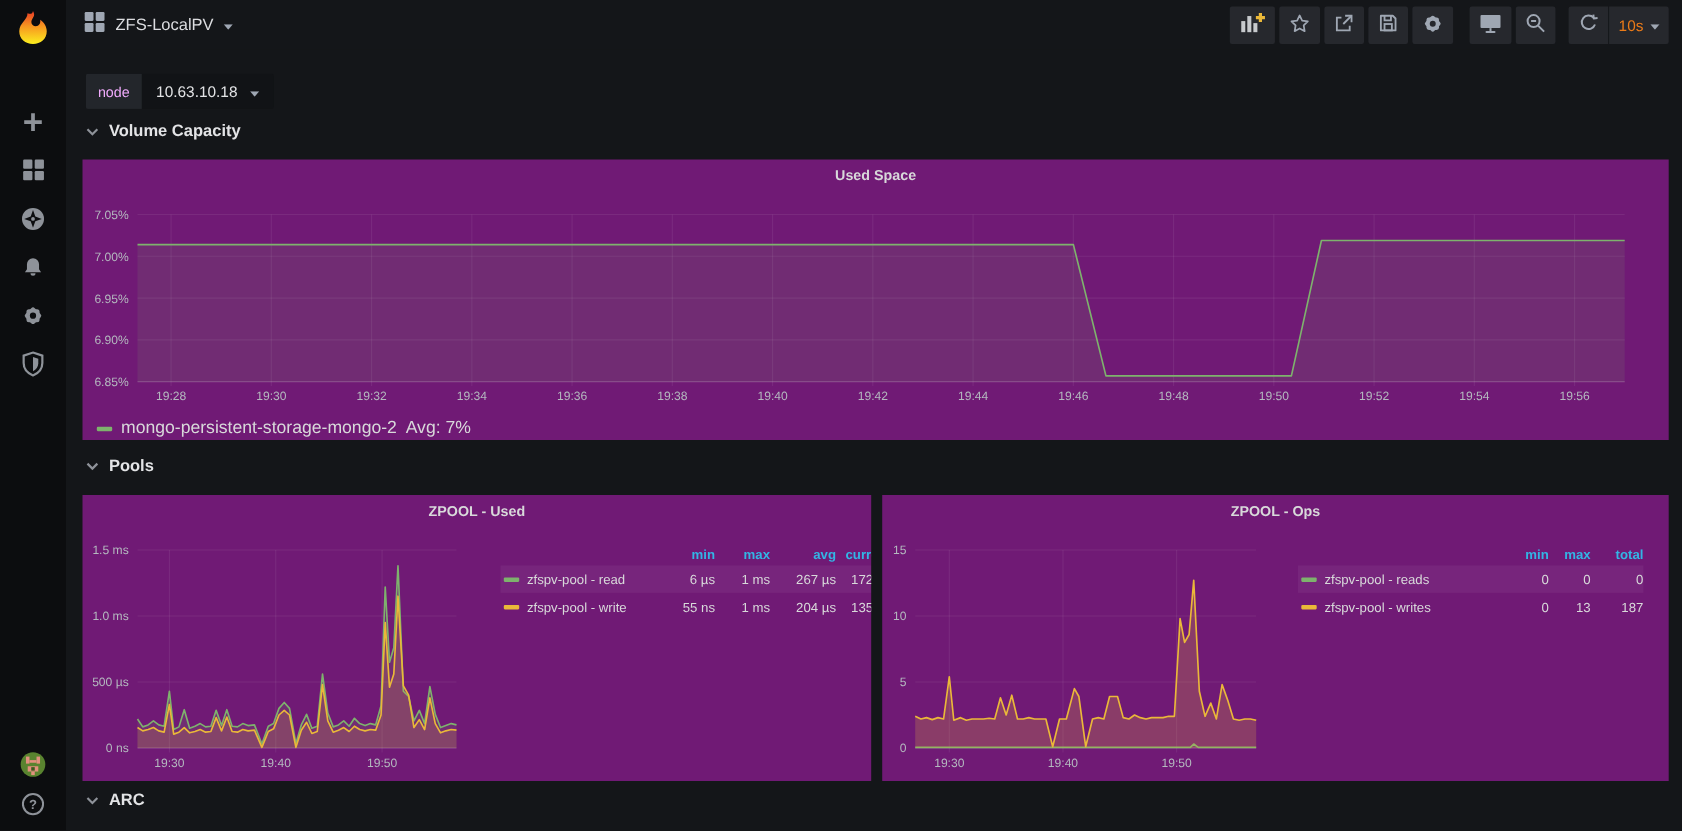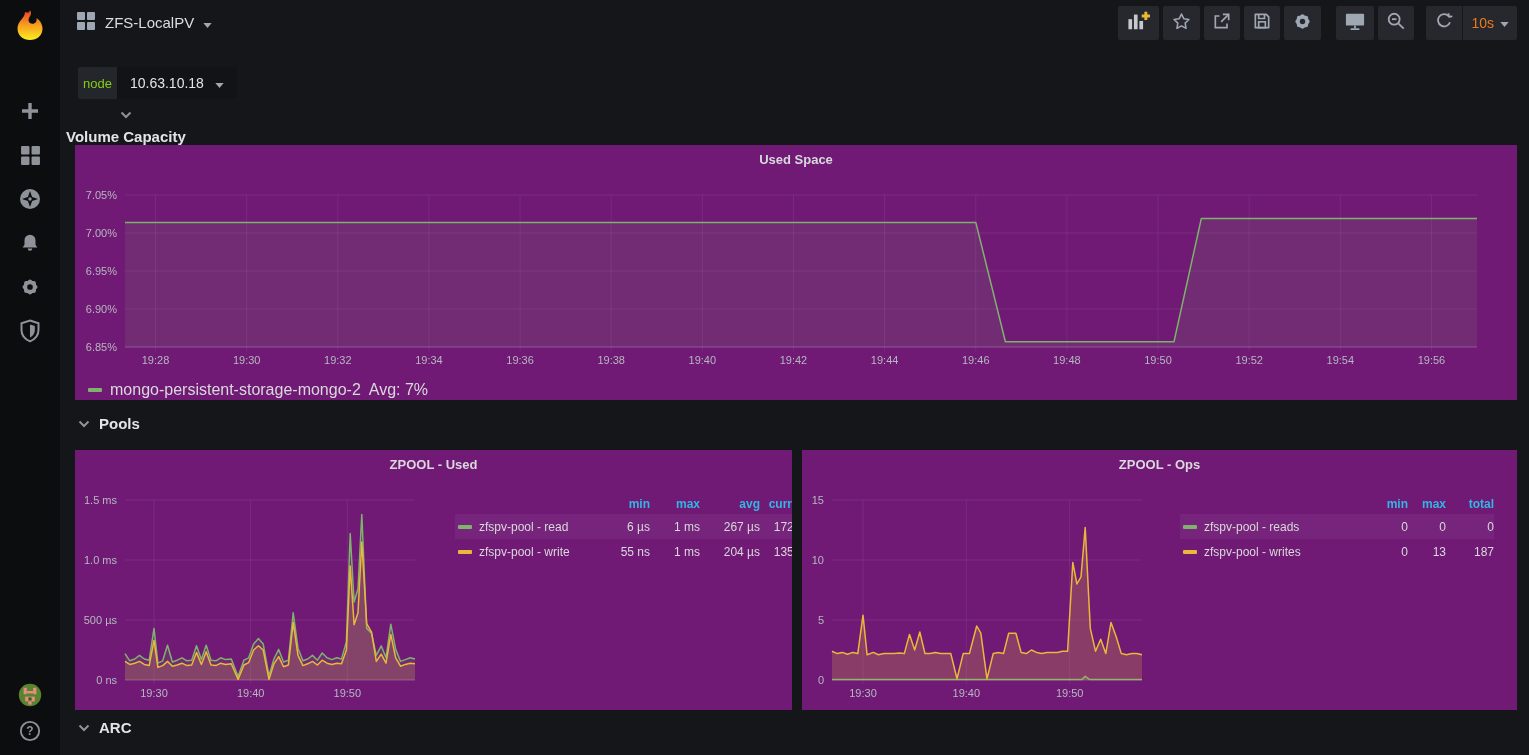--- a/index.html
+++ b/index.html
@@ -29,21 +29,21 @@
   .refresh-group { display:flex; margin-left:12px;border-radius:17px; }
   .refresh-group .nav-btn { margin-left:0; border-radius:2px 0 0 2px; }
   .refresh-group .nav-btn + .nav-btn { border-left:1px solid #141619; border-radius:0 2px 2px 0; }
   .orange { color:#eb7b18; font-size:14px; }
   .caret { color:#9fa7b3; }
 
   
   .dashboard { position:absolute; left:60px; top:45px; width:1469px; height:710px; }
 
   .var-chip { position:absolute; left:18px; top:22px; height:32px; display:flex; font-size:13px; border-radius:2px; overflow:hidden; }
-  .var-label { background:#23262b; color:#84cc16; display:flex; align-items:center; padding:0 5px; }
+  .var-label { background:#23262b; color:#f0abfc; display:flex; align-items:center; padding:0 11px; }
   .var-value { background:#111316; color:#e3e4e6; border:none; font-size:14px; font-family:"Liberation Sans",sans-serif;
     display:flex; align-items:center; gap:11px; padding:0 13px; cursor:pointer; }
 
   .section-header { position:absolute; display:flex; align-items:center; gap:9px; color:#8e9299; cursor:pointer; }
   .section-header span { font-size:15px; font-weight:bold; color:#e3e4e6; }
 
   .panel { position:absolute; background:#701a75; overflow:hidden; }
   .panel-title { position:absolute; top:7px; left:0; width:100%; text-align:center; font-size:13px; font-weight:bold;
     color:#d8d9da; cursor:pointer; }
   .panel svg.chart { position:absolute; left:0; top:0; }
@@ -264,21 +264,21 @@
       <span class="var-label">node</span>
       <button class="var-value">
         <span>10.63.10.18</span>
         <span class="caret">
           <svg width="9" height="5" viewBox="0 0 10 6">
               <path d="M0 0h10L5 6z" fill="currentColor"></path>
             </svg></span>
       </button>
     </div>
 
-    <div class="section-header" style="left:6px; top:66px;flex-direction:column;">
+    <div class="section-header" style="left:18px; top:66px;">
       <span style="color:#8e9299;display:flex;">
         <svg width="12" height="8" viewBox="0 0 12 8" fill="none" stroke="currentColor" stroke-width="2">
             <path d="M1.5 1.5L6 6l4.5-4.5"></path>
           </svg>
         </span>
       <span>Volume Capacity</span>
     </div>
 
     <section class="panel" style="left:15px; top:100px; width:1442px; height:255px;">
       <div class="panel-title">Used Space</div>

